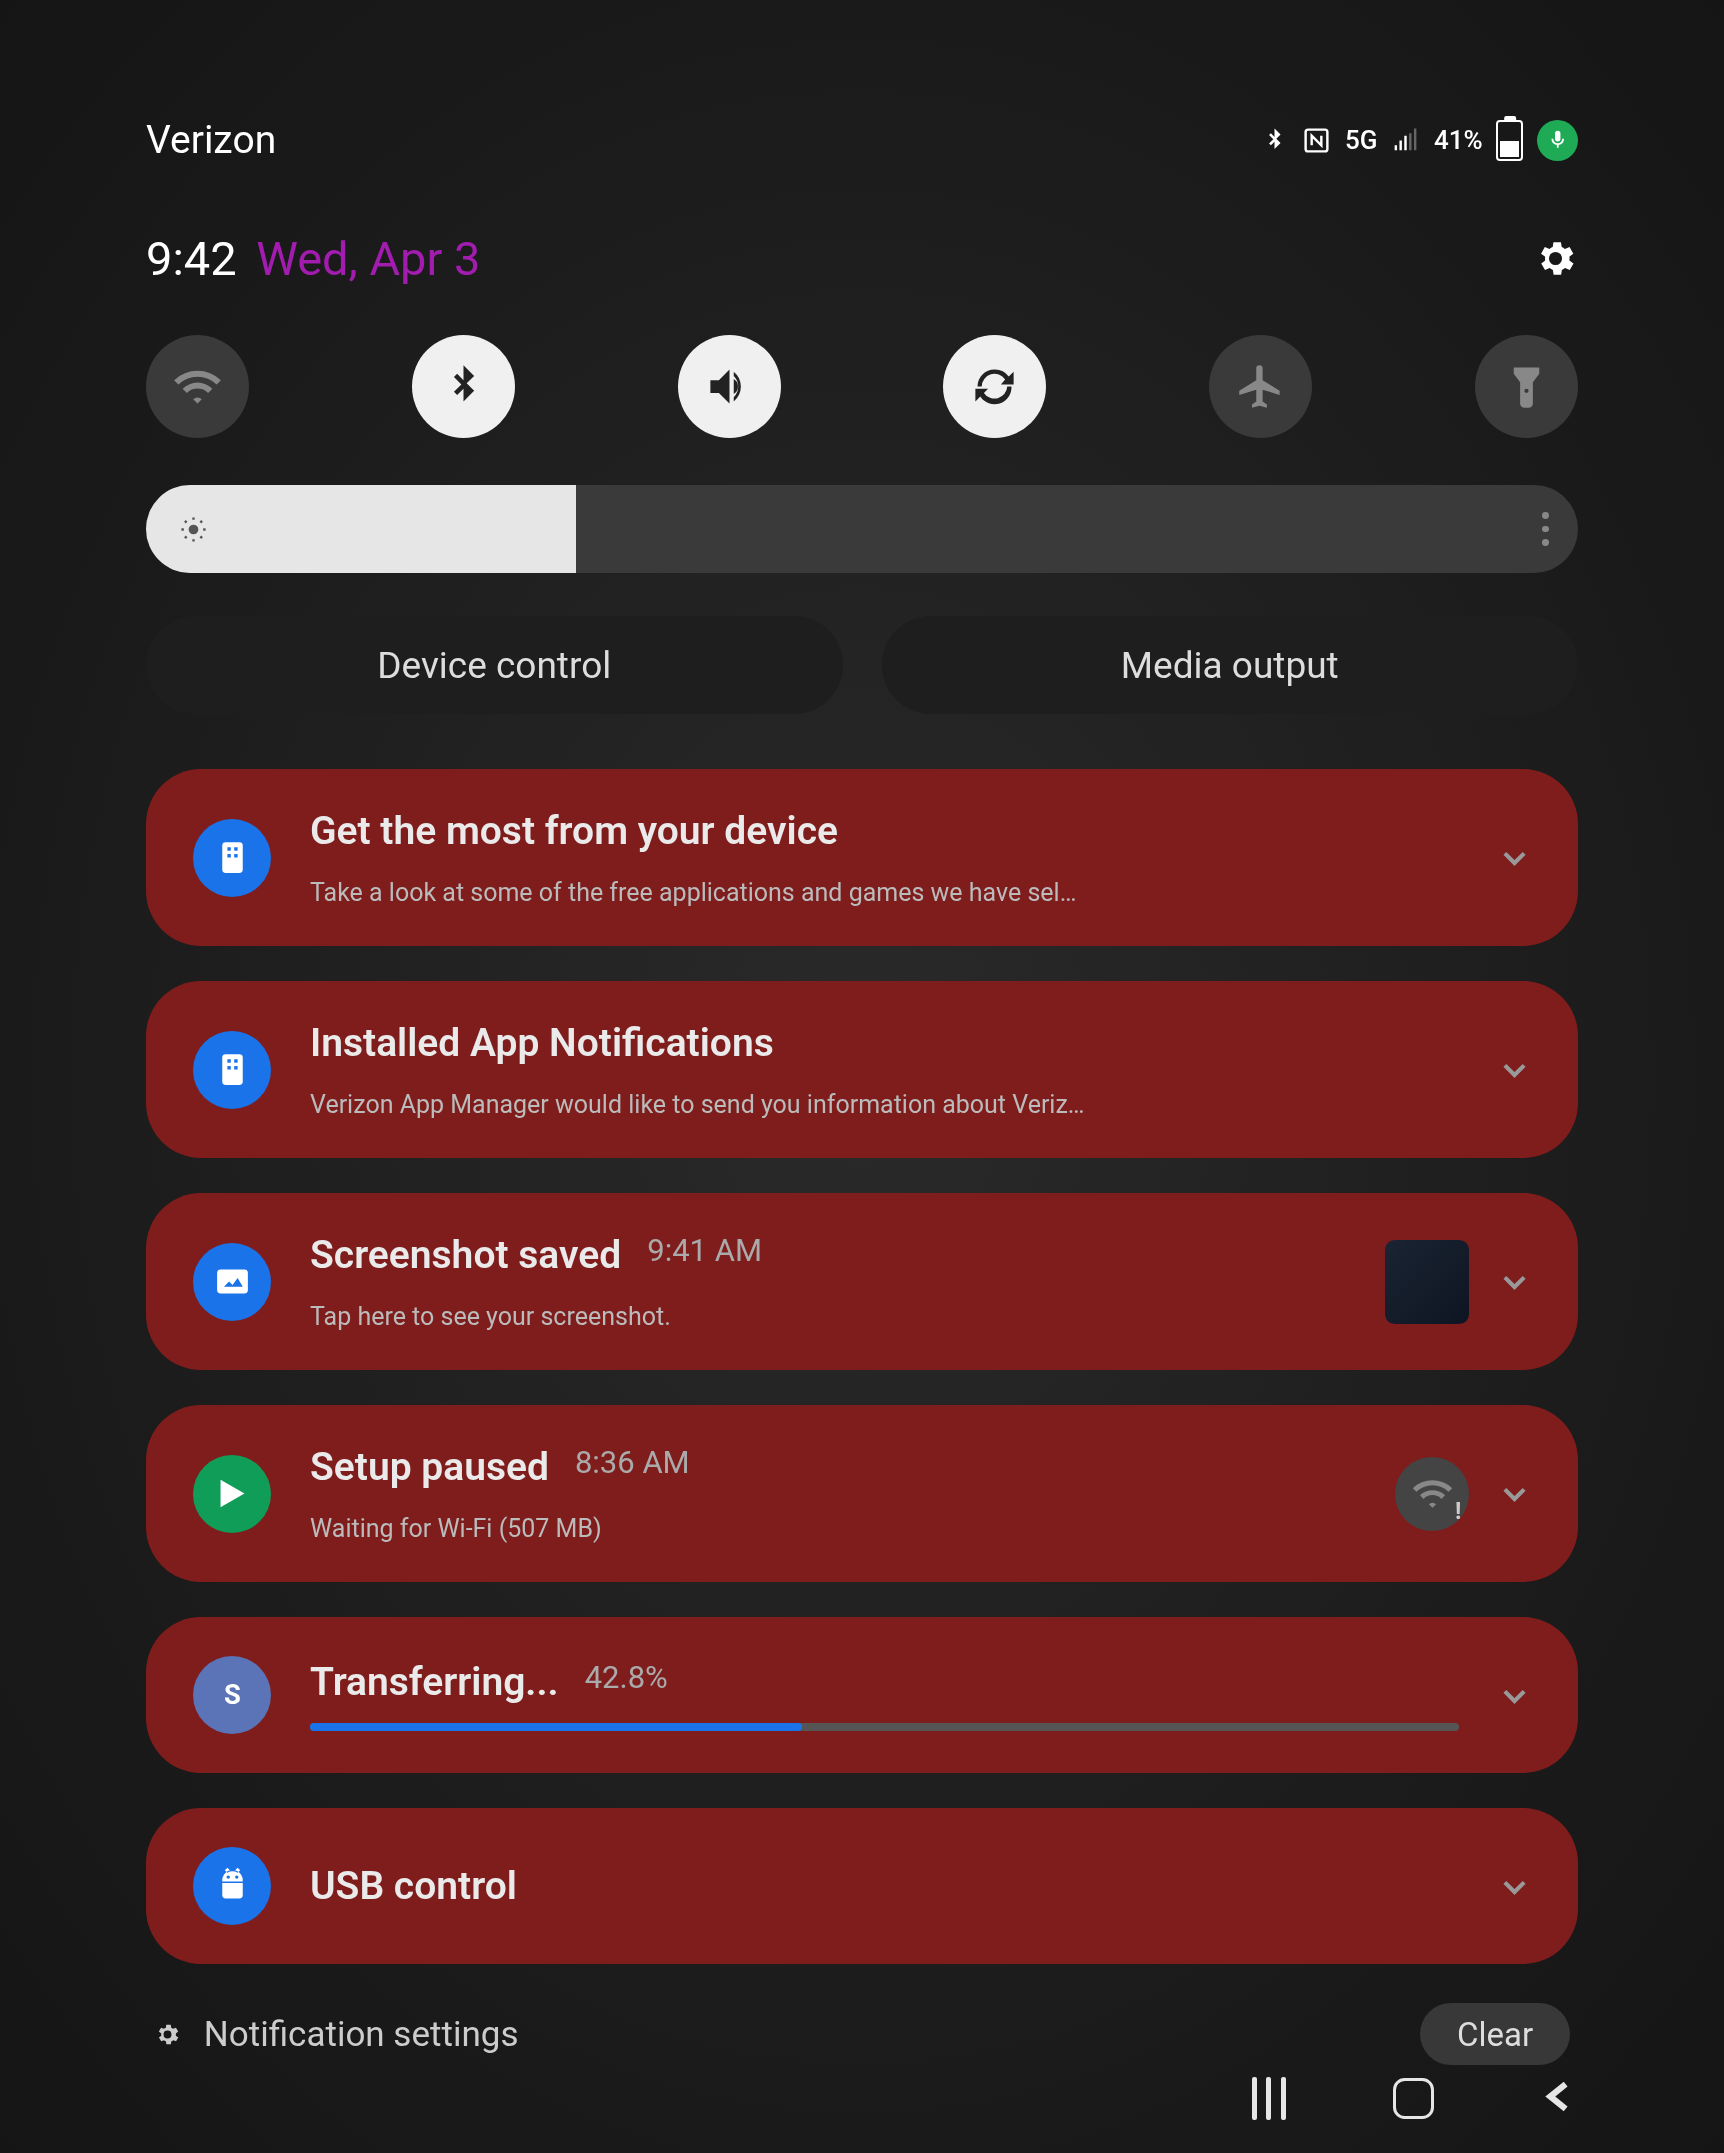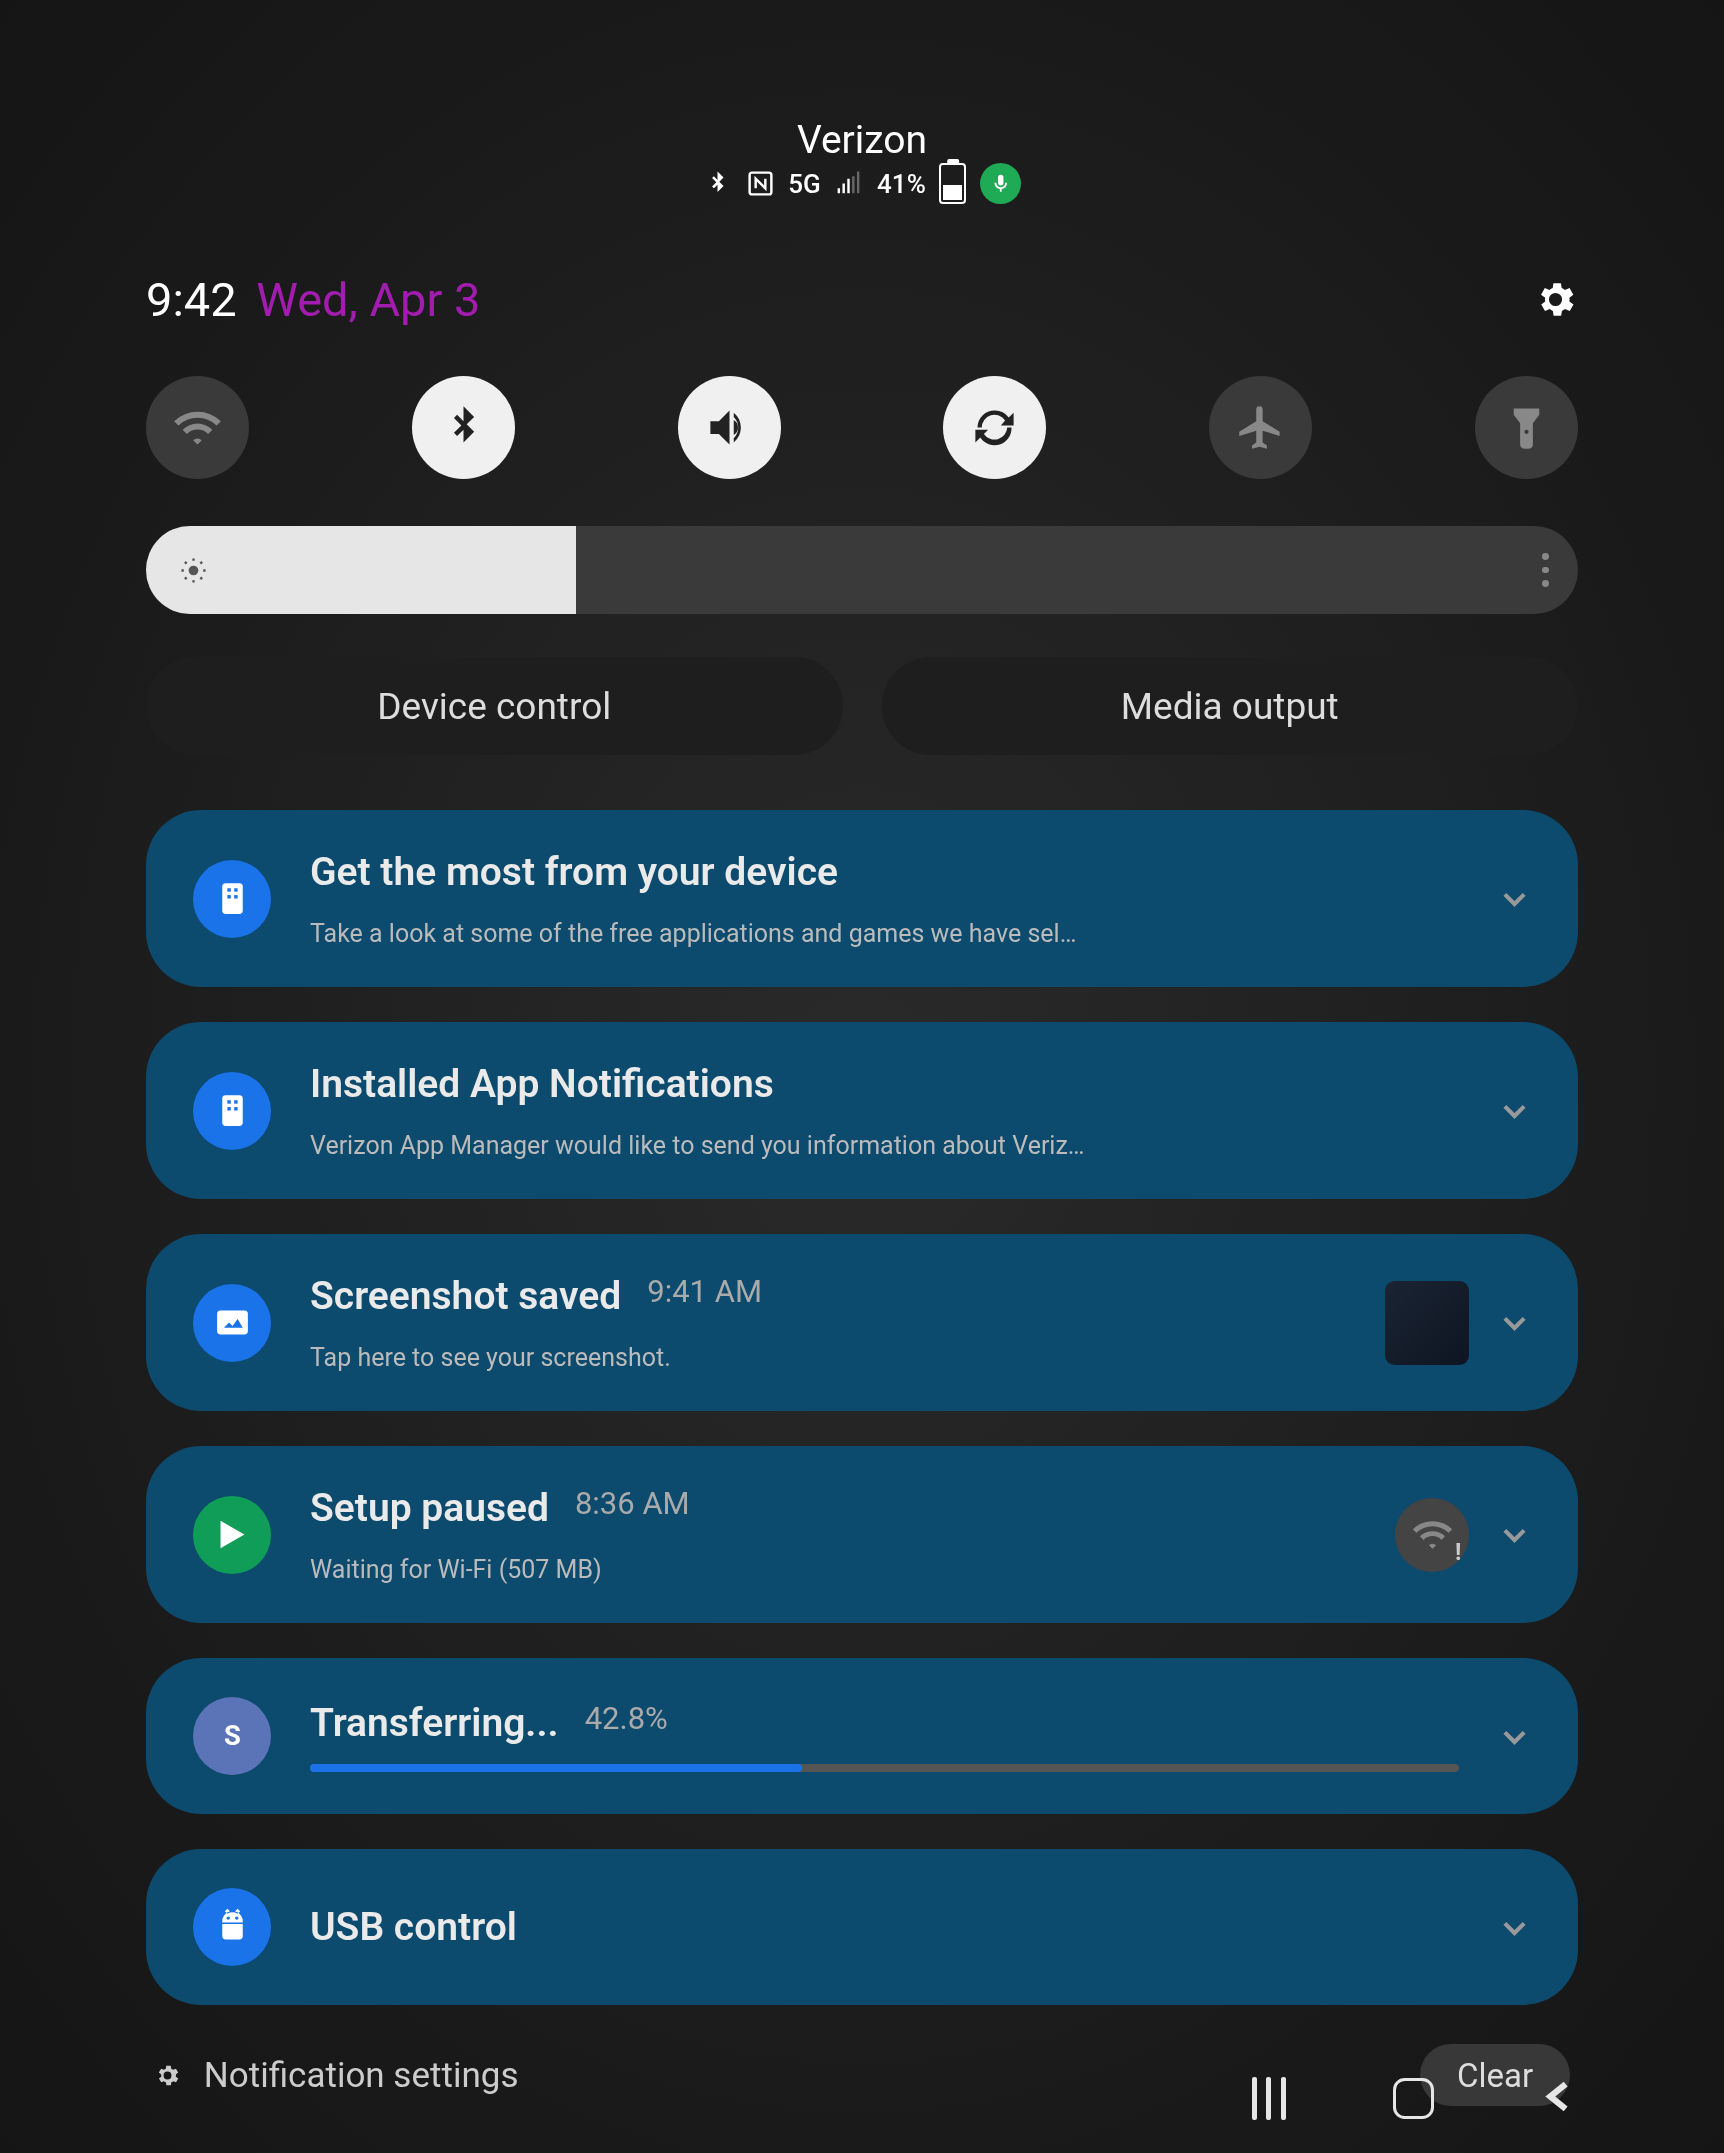--- a/index.html
+++ b/index.html
@@ -17,21 +17,20 @@
     padding: 117px 146px 0 146px;
   }
 
   
   .status-row {
     display: flex;
     justify-content: space-between;
     align-items: center;
     margin-bottom: 68px;
     font-size: 37px;
-    flex-direction: column;
   }
   .status-left { font-weight: 400; font-size: 39px; }
   .status-right { display: flex; align-items: center; gap: 13.7px; font-size: 26px; font-weight: 500; }
   .status-right svg { width: 29px; height: 29px; }
   .mic-badge {
     width: 41px; height: 41px; border-radius: 50%;
     background: #1faa55;
     display: flex; align-items: center; justify-content: center;
   }
   .mic-badge svg { width: 21.5px; height: 21.5px; }
@@ -93,21 +92,21 @@
   .dual-buttons { display:flex; gap:39px; margin-bottom:55px; }
   .dual-buttons .btn {
     flex:1; height:98px; border-radius:49px; background:#1e1e1e;
     display:flex; align-items:center; justify-content:center;
     font-size:37px; color:#ddd; cursor:pointer;
   }
 
   
   .notifications { display:flex; flex-direction:column; gap:35px; }
   .notif {
-    background:#0c4a6e;
+    background:#7f1d1d;
     border-radius:55px;
     padding:39px 47px;
     display:flex;
     align-items:center;
     gap:39px;
     cursor:pointer;
   }
   .nicon {
     width:78px; height:78px; border-radius:50%;
     flex-shrink:0;

